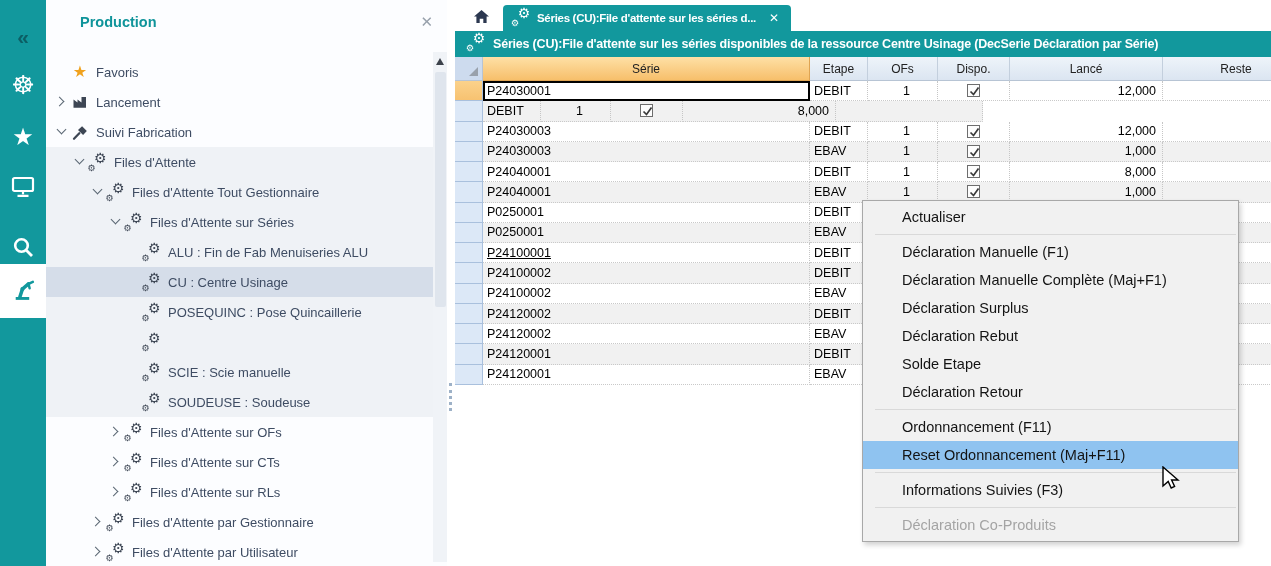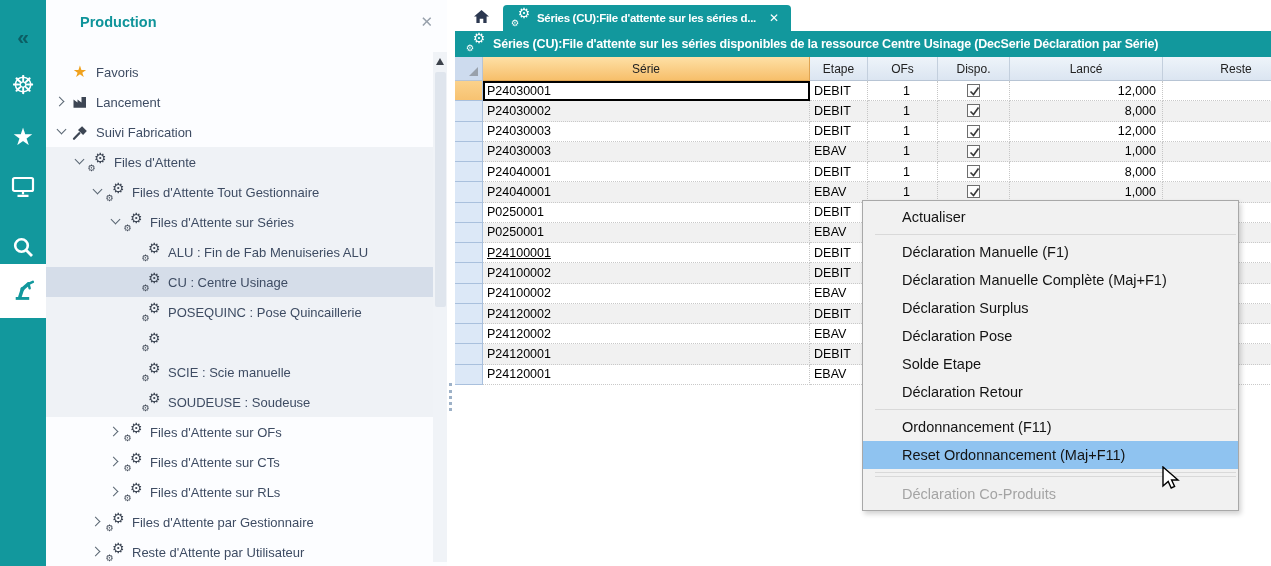--- a/index.html
+++ b/index.html
@@ -296,21 +296,21 @@
         <div class="trow" style="top: 537px; padding-left: 44px;">
           <span class="exp right">
             <i></i>
           </span>
           <span class="ticon">
             <span class="gs" style="color:#3d4654">
               <span class="g1">⚙</span>
               <span class="g2">⚙</span>
             </span>
           </span>
-          <span class="tlabel">Reste d'Attente par Utilisateur</span>
+          <span class="tlabel">Files d'Attente par Utilisateur</span>
         </div>
       </div>
     <div id="tree-scrollbar">
       <div class="sb-arrow"></div>
       <div class="sb-thumb"></div>
     </div>
   </div>
 
   <div id="splitter">
       <span class="dots"></span>
@@ -353,21 +353,20 @@
           <div class="td ctr" style="width: 72px;">
             <span class="cb"><svg width="13" height="13" viewBox="0 0 13 13">
                 <polyline points="2.5,6.5 5.5,9.5 10.5,2.5" fill="none" stroke="#3a3a3a" stroke-width="1.7"></polyline>
               </svg></span>
           </div>
           <div class="td num" style="width: 153px;">12,000</div>
           <div class="td num" style="width: 147px;"></div>
         </div>
         <div class="tr alt">
           <div class="rh" style="width: 28px;"></div>
-          <div class="td txt" style="width: 327px;">P24030002</div>
           <div class="td txt" style="width: 58px;">DEBIT</div>
           <div class="td ofs" style="width: 70px;">1</div>
           <div class="td ctr" style="width: 72px;">
             <span class="cb"><svg width="13" height="13" viewBox="0 0 13 13">
                 <polyline points="2.5,6.5 5.5,9.5 10.5,2.5" fill="none" stroke="#3a3a3a" stroke-width="1.7"></polyline>
               </svg></span>
           </div>
           <div class="td num" style="width: 153px;">8,000</div>
           <div class="td num" style="width: 147px;"></div>
         </div>
@@ -504,27 +503,28 @@
           <div class="td num" style="width: 153px;"></div>
           <div class="td num" style="width: 147px;"></div>
         </div>
       </div>
     <div id="ctxmenu">
         <div class="mi">Actualiser</div>
         <div class="msep"></div>
         <div class="mi">Déclaration Manuelle (F1)</div>
         <div class="mi">Déclaration Manuelle Complète (Maj+F1)</div>
         <div class="mi">Déclaration Surplus</div>
-        <div class="mi">Déclaration Pose</div>
+        <div class="mi">Déclaration Rebut</div>
         <div class="mi">Solde Etape</div>
         <div class="mi">Déclaration Retour</div>
         <div class="msep"></div>
         <div class="mi">Ordonnancement (F11)</div>
         <div class="mi hl">Reset Ordonnancement (Maj+F11)</div>
         <div class="msep"></div>
+        <div class="mi">Informations Suivies (F3)</div>
         <div class="msep"></div>
         <div class="mi dis">Déclaration Co-Produits</div>
       </div>
   </div>
 
   <svg id="cursor" width="26" height="26" viewBox="0 0 26 26" style="left: 1162px; top: 466px;">
     <path d="M1 1 L1 20 L6.2 15.5 L9.2 22 L12.6 20.4 L9.6 14 L16 14 Z" fill="#fff" stroke="#000" stroke-width="1.4"></path>
   </svg>
 </div>
 

